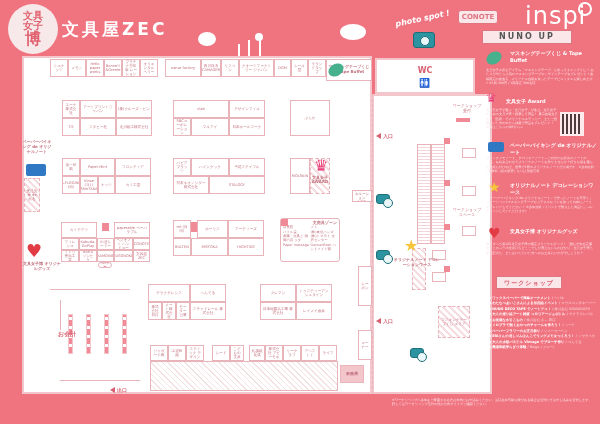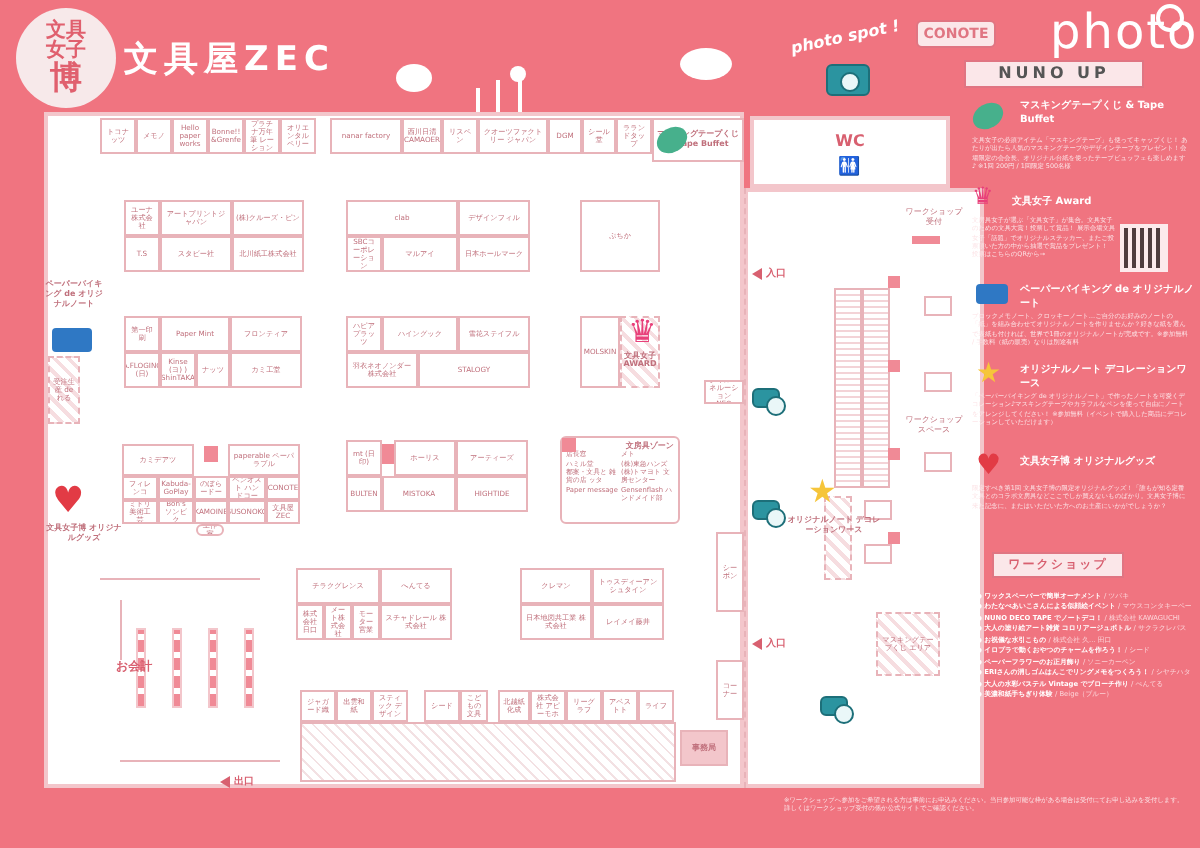--- a/index.html
+++ b/index.html
@@ -74,21 +74,21 @@
 <div class="abs bird2"></div>
 <div class="abs flower-stem" style="left:238px;top:44px;height:12px;"></div>
 <div class="abs flower-stem" style="left:248px;top:40px;height:16px;"></div>
 <div class="abs flower-stem" style="left:259px;top:40px;height:16px;"></div>
 <div class="abs flower-head" style="left:255px;top:33px;"></div>
 <div class="abs bird"></div>
 
 <div class="abs photo-spot">photo spot !</div>
 <div class="abs camera" style="left:413px;top:32px;"></div>
 <div class="abs check-badge">CONOTE</div>
-<div class="abs inspi">photo</div>
+<div class="abs inspi">inspi</div>
 <div class="abs inspi-bulb"></div>
 
 <div class="abs floor"></div>
 <div class="abs wc-box">
   <div>WC</div>
   <div style="font-size:9px;margin-top:3px;">🚻</div>
 </div>
 <div class="abs floor-right"></div>
 
 <div class="booth" style="left:50px;top:59px;width:18px;height:18px;">トコナッツ</div>

